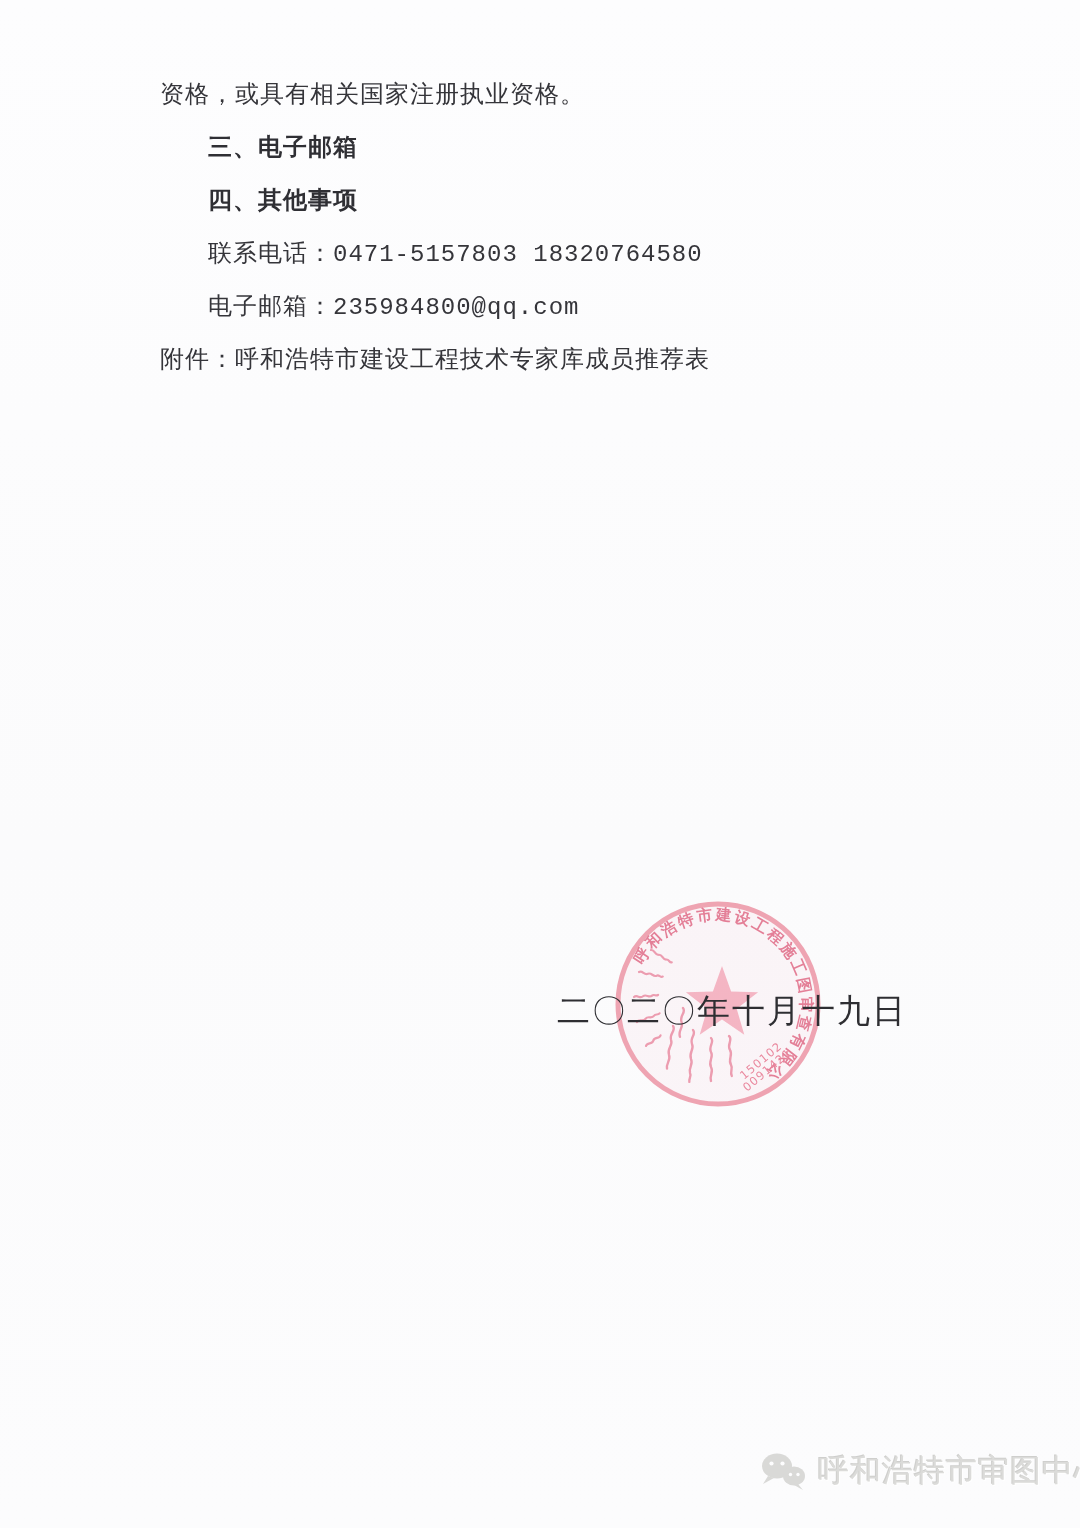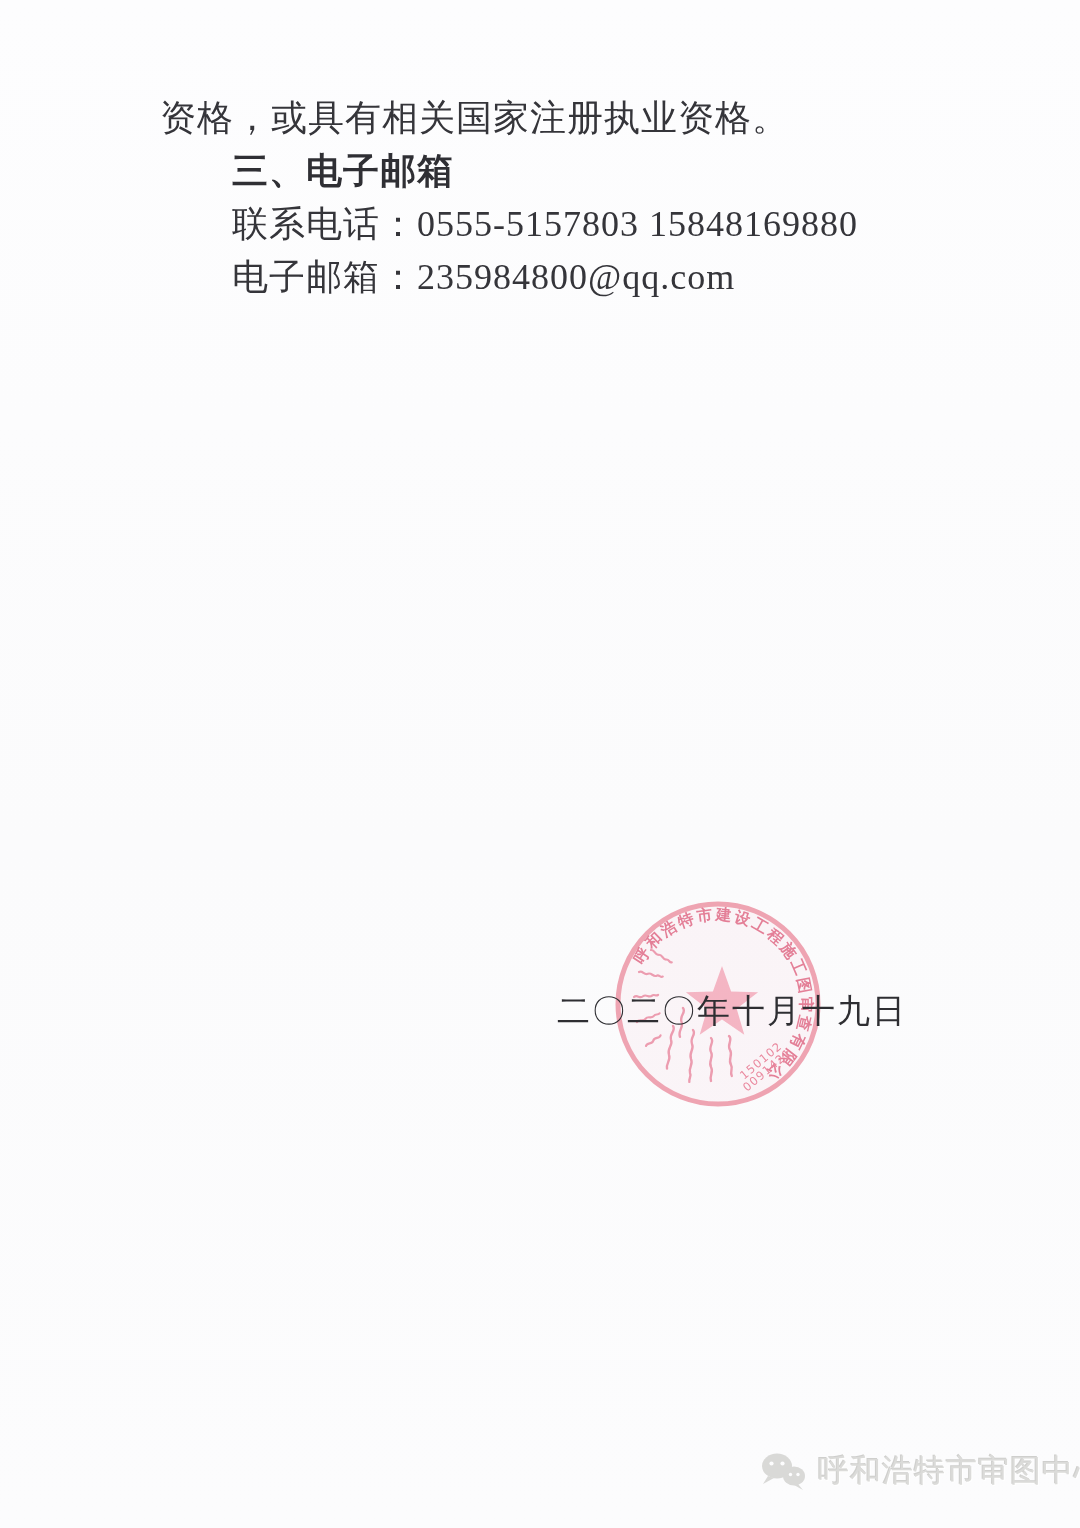--- a/index.html
+++ b/index.html
@@ -5,25 +5,26 @@
   html,body{margin:0;padding:0;background:#ffffff;}
   .page{
     position:relative;
     width:1080px;height:1528px;
     background:linear-gradient(180deg,#fdfdfe 0%,#fbfbfc 55%,#fcfcfd 100%);
     overflow:hidden;
     font-family:"Liberation Serif","DejaVu Serif",serif;
     color:#35353a;
   }
   .doc-body{
-    padding:92px 158px 0 160px;
-    font-size:36px;
+    padding:69px 158px 0 160px;
+    font-size:24px;
     line-height:53px;
     letter-spacing:1px;
     text-align:justify;
+    font-family:Liberation Mono, monospace;
   }
   .doc-body p{margin:0;}
   .heading{font-weight:700;text-indent:2em;color:#2f2f34;}
   .para{text-indent:2em;}
   .indent{text-indent:2em;}
   .attachment{margin-top:53px;}
   .date-line{
     position:absolute;
     left:557px;top:989px;
     font-size:33px;
@@ -55,22 +56,24 @@
   }
 </style>
 </head>
 <body>
 
 <div class="page">
 
   <div class="doc-body">
     <p class="plain">资格，或具有相关国家注册执业资格。</p>
     <p class="heading">三、电子邮箱</p>
-    <p class="indent">联系电话：0555-5157803 15848169880</p>
+    <p class="heading">四、其他事项</p>
+    <p class="indent">联系电话：0471-5157803 18320764580</p>
     <p class="indent">电子邮箱：235984800@qq.com</p>
+    <p class="attachment">附件：呼和浩特市建设工程技术专家库成员推荐表</p>
   </div>
 
   <div class="date-line">二〇二〇年十月十九日</div>
 
   <svg class="stamp" viewBox="0 0 214 214" xmlns="http://www.w3.org/2000/svg">
 
     <circle cx="107" cy="106" r="98" fill="#f7c6d2" opacity="0.14"></circle>
 
     <circle cx="107" cy="106" r="100" fill="none" stroke="#ec8fa1" stroke-width="5" opacity="0.88"></circle>
 

